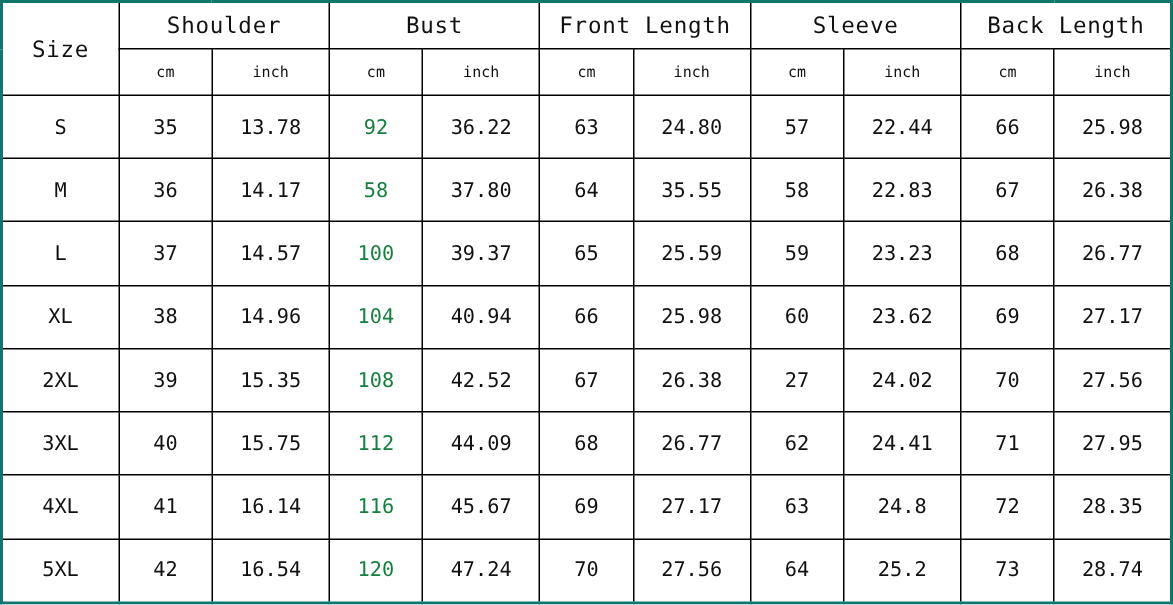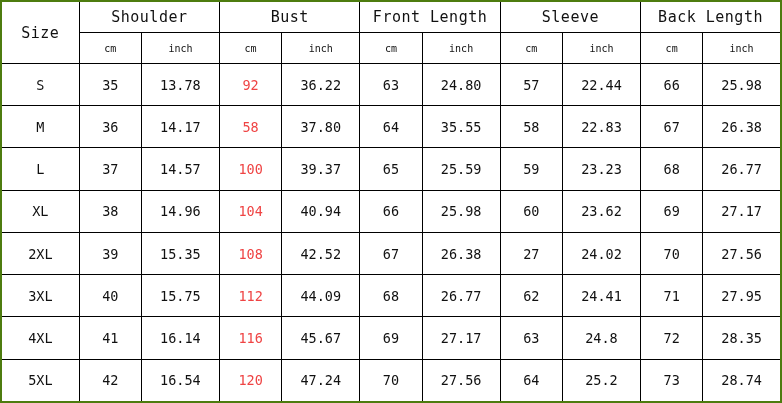--- a/index.html
+++ b/index.html
@@ -23,21 +23,21 @@
   #size-chart-table td,
   #size-chart-table th {
     border: 1px solid #000000;
     text-align: center;
     vertical-align: middle;
     font-weight: normal;
     padding: 0;
   }
   
   #size-chart-table {
-    border: 2px solid #4d7c0f;
+    border: 2px solid #0f766e;
   }
   .grp-head {
     font-size: 15px;
     letter-spacing: 0.5px;
     height: 30px;
     margin-top: 40px;
   }
   .size-head {
     font-size: 15px;
     letter-spacing: 0.5px;
@@ -47,21 +47,21 @@
     height: 30px;
   }
   .cell {
     font-size: 13.5px;
     height: 38px;
   }
   .cell-size {
     font-size: 13.5px;
   }
   .bust-cm {
-    color: #ef4444;
+    color: #15803d;
   }
   col.c-size  { width: 78px; }
   col.c-cm    { width: 62px; }
   col.c-in    { width: 78px; }
 </style>
 </head>
 <body>
 
 <table id="size-chart-table">
   <colgroup>

